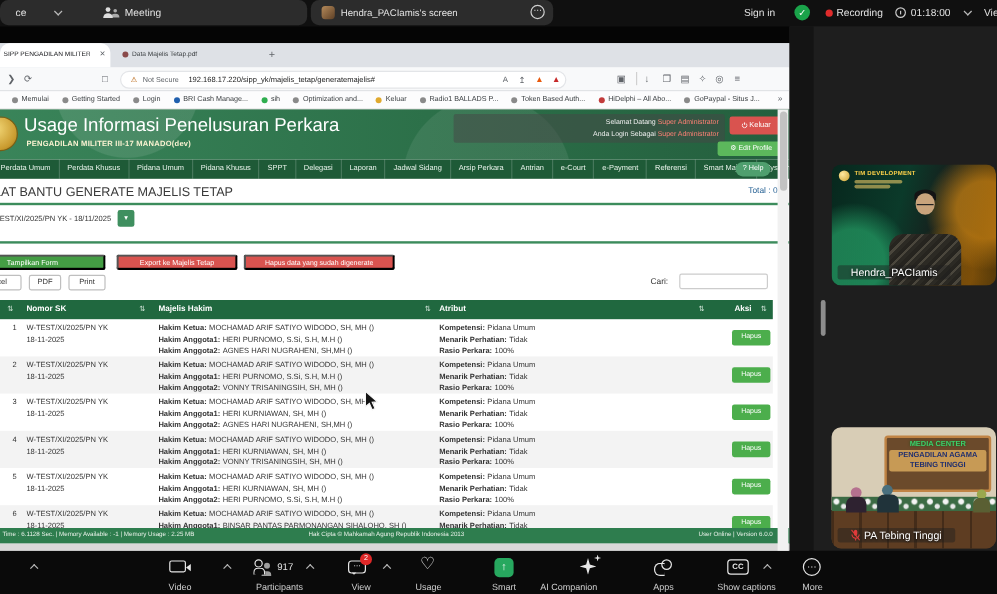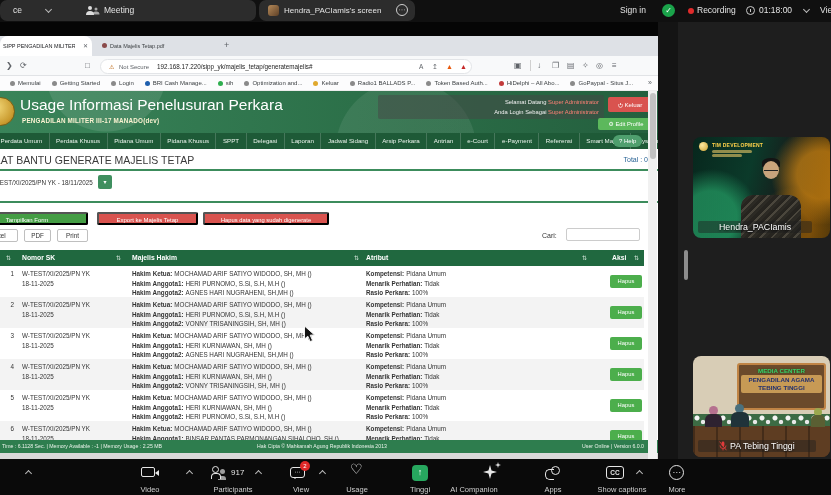--- a/index.html
+++ b/index.html
@@ -84,21 +84,21 @@
   .tile{left:35px;width:137px;height:101px;border-radius:8px;overflow:hidden}
   #tile1{top:115px;background:radial-gradient(circle at 18px 80px,rgba(45,190,120,.55) 0 26px,transparent 48px),radial-gradient(circle at 128px 38px,rgba(235,150,20,.6) 0 24px,transparent 50px),radial-gradient(circle at 100px 90px,rgba(200,120,10,.45) 0 18px,transparent 40px),linear-gradient(105deg,#07271d,#0b3a2a 40%,#15221e 60%,#3a2a08 85%,#54390a)}
   .t1row{left:6px;top:5px;display:flex;gap:4px;align-items:flex-start}
   .t1logo{width:9px;height:9px;border-radius:50%;background:radial-gradient(circle at 35% 35%,#ffe9a0,#caa02e);flex:0 0 auto}
   .t1title{font-size:5px;font-weight:bold;color:#ffd24a;letter-spacing:.2px}
   .t1line{height:3px;background:rgba(255,215,110,.55);border-radius:2px;margin-top:1.5px}
   .head1{left:70px;top:24px;width:16px;height:18px;border-radius:50%;background:#c9a47c}
   .hair1{left:69px;top:21px;width:18px;height:9px;border-radius:50% 50% 0 0;background:#141414}
   .glass1{left:71px;top:31px;width:14px;height:3px;border-bottom:1.2px solid #222}
   .body1{left:48px;top:58px;width:60px;height:43px;border-radius:12px 12px 0 0;background:repeating-linear-gradient(135deg,#26241f 0 3px,#4a463c 3px 5px,#2c2a24 5px 8px)}
-  .nametag{left:5px;bottom:5px;background:rgba(30,30,30,.45);border-radius:2px;color:#fff;padding:1px 21px;font-size:8.8px;display:flex;align-items:center;gap:3px;text-shadow:0 1px 2px rgba(0,0,0,.8)}
+  .nametag{left:5px;bottom:5px;background:rgba(30,30,30,.45);border-radius:2px;color:#fff;padding:1px 11px;font-size:8.8px;display:flex;align-items:center;gap:3px;text-shadow:0 1px 2px rgba(0,0,0,.8)}
   #sbthumb{left:26px;top:228px;width:4px;height:30px;background:#8d8d8d;border-radius:2px}
   #tile2{top:334px;background:linear-gradient(180deg,#d8cdb6 0 68%,#5e3d22 68%)}
   .board{left:44px;top:7px;width:89px;height:47px;background:#6b4a2b;border:2px solid #c08445;border-radius:3px;padding:2px;text-align:center}
   .b1{color:#3ecf6a;font-size:6.2px;font-weight:bold;text-shadow:0 0 2px rgba(0,80,20,.8)}
   .binner{background:#c79a55;border-radius:2px;margin-top:1px;padding:1px 0}
   .b2{color:#22306e;font-size:6.2px;font-weight:bold;line-height:8px}
   .flowers{left:0;top:58px;width:137px;height:12px;background:radial-gradient(circle at 4px 4px,#f4f4f4 2px,transparent 3px),radial-gradient(circle at 10px 8px,#e8e8e8 1.8px,transparent 2.6px),#3c6b44;background-size:13px 12px,13px 12px,auto}
   .desk{left:0;top:70px;width:137px;height:31px;background:repeating-linear-gradient(90deg,rgba(0,0,0,.28) 0 2px,transparent 2px 23px),#5e3d22}
   .ph{border-radius:50%}
   
@@ -125,21 +125,21 @@
 </head>
 <body>
 
 <div class="a" id="topbar">
   <div class="a pill" style="left:0;width:256px">
     <span class="a tb-txt" style="left:13px">ce</span>
     <span class="a chev down" style="left:46px;top:7px"></span>
     <span class="a ppl" style="left:86px;top:6px"></span>
     <span class="a tb-txt" style="left:104px">Meeting</span>
   </div>
-  <div class="a pill" style="left:259px;width:156px">
+  <div class="a pill" style="left:259px;width:202px">
     <span class="a avatar" style="left:9px"></span>
     <span class="a tb-txt" style="left:25px;font-size:8px">Hendra_PACIamis's screen</span>
     <span class="a circ-more" style="right:7px">⋯</span>
   </div>
   <span class="a tb-txt" style="left:620px">Sign in</span>
   <span class="a shield" style="left:662px">✓</span>
   <span class="a recdot" style="left:688px"></span>
   <span class="a tb-txt" style="left:697px">Recording</span>
   <span class="a clockic" style="left:746px"></span>
   <span class="a tb-txt" style="left:759px">01:18:00</span>
@@ -495,21 +495,21 @@
 
   <span class="a bubble" style="left:290px;top:8px">⋯</span>
   <span class="a badge" style="left:300px;top:2px">2</span>
   <span class="a chev up" style="left:320px;top:12px"></span>
   <span class="a tlabel" style="left:301px">View</span>
 
   <span class="a heart" style="left:350px;top:2px">♡</span>
   <span class="a tlabel" style="left:357px">Usage</span>
 
   <span class="a shareic" style="left:412px;top:6px">↑</span>
-  <span class="a tlabel" style="left:420px">Tinggi</span>
+  <span class="a tlabel" style="left:420px">Smart</span>
 
   <span class="a star4" style="left:483px;top:6px"></span>
   <span class="a star4s" style="left:495px;top:3px"></span>
   <span class="a tlabel" style="left:474px">AI Companion</span>
 
   <span class="a appsic" style="left:545px;top:7px"></span>
   <span class="a tlabel" style="left:553px">Apps</span>
 
   <span class="a ccic" style="left:606px;top:7px">CC</span>
   <span class="a chev up" style="left:637px;top:12px"></span>

